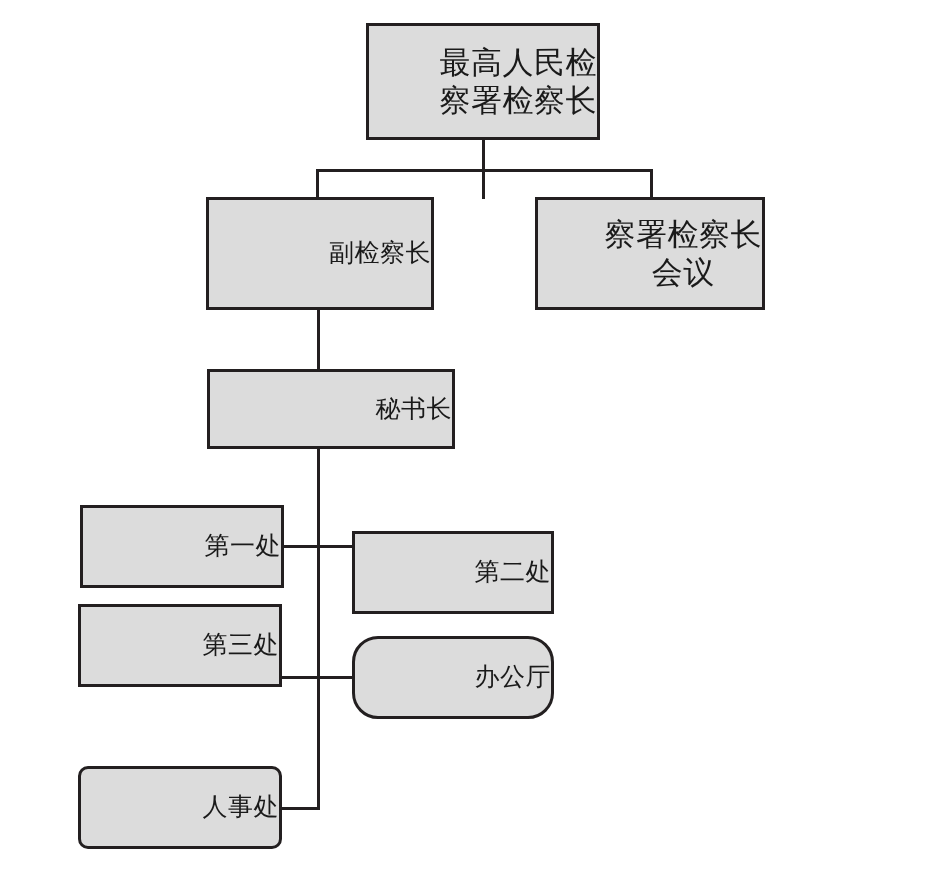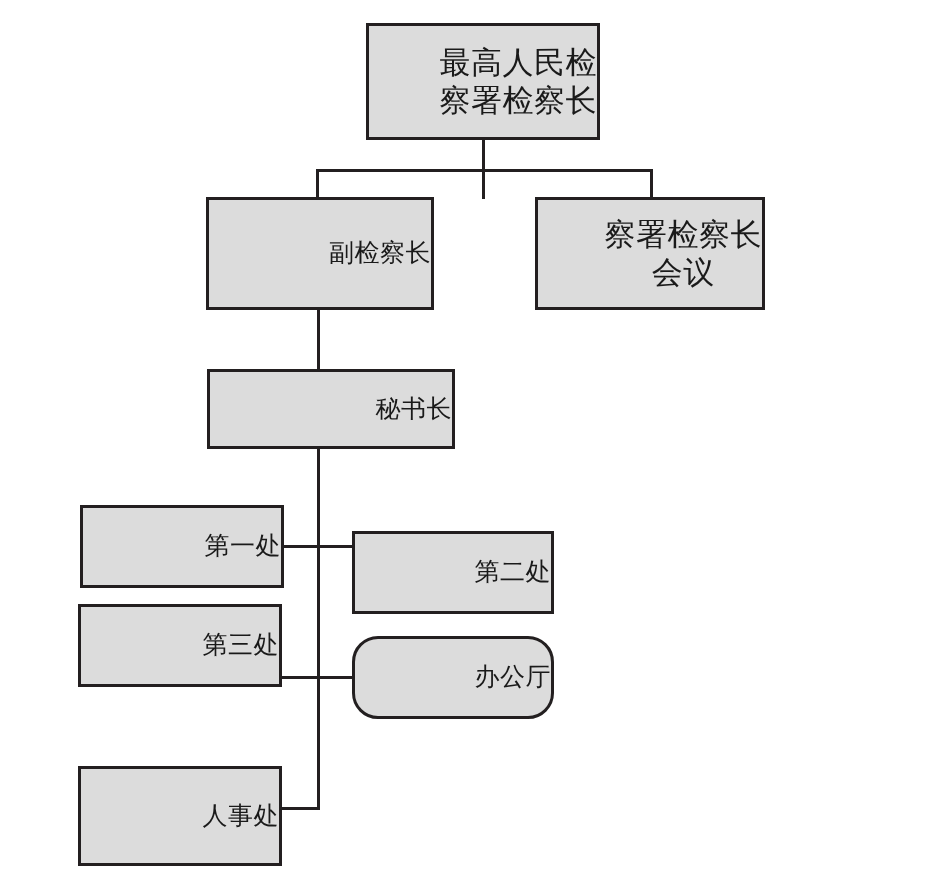--- a/index.html
+++ b/index.html
@@ -100,17 +100,17 @@
   </div>
 
   <div class="node" style="left:78px; top:604px; width:204px; height:83px;">
     <span class="node-label">第三处</span>
   </div>
 
   <div class="node" style="left:352px; top:636px; width:202px; height:83px;border-radius:26px;">
     <span class="node-label">办公厅</span>
   </div>
 
-  <div class="node" style="left:78px; top:766px; width:204px; height:100px;">
+  <div class="node" style="left:78px; top:766px; width:204px; height:83px;border-radius:10px;">
     <span class="node-label">人事处</span>
   </div>
 
 </div>
 
 </body></html>

